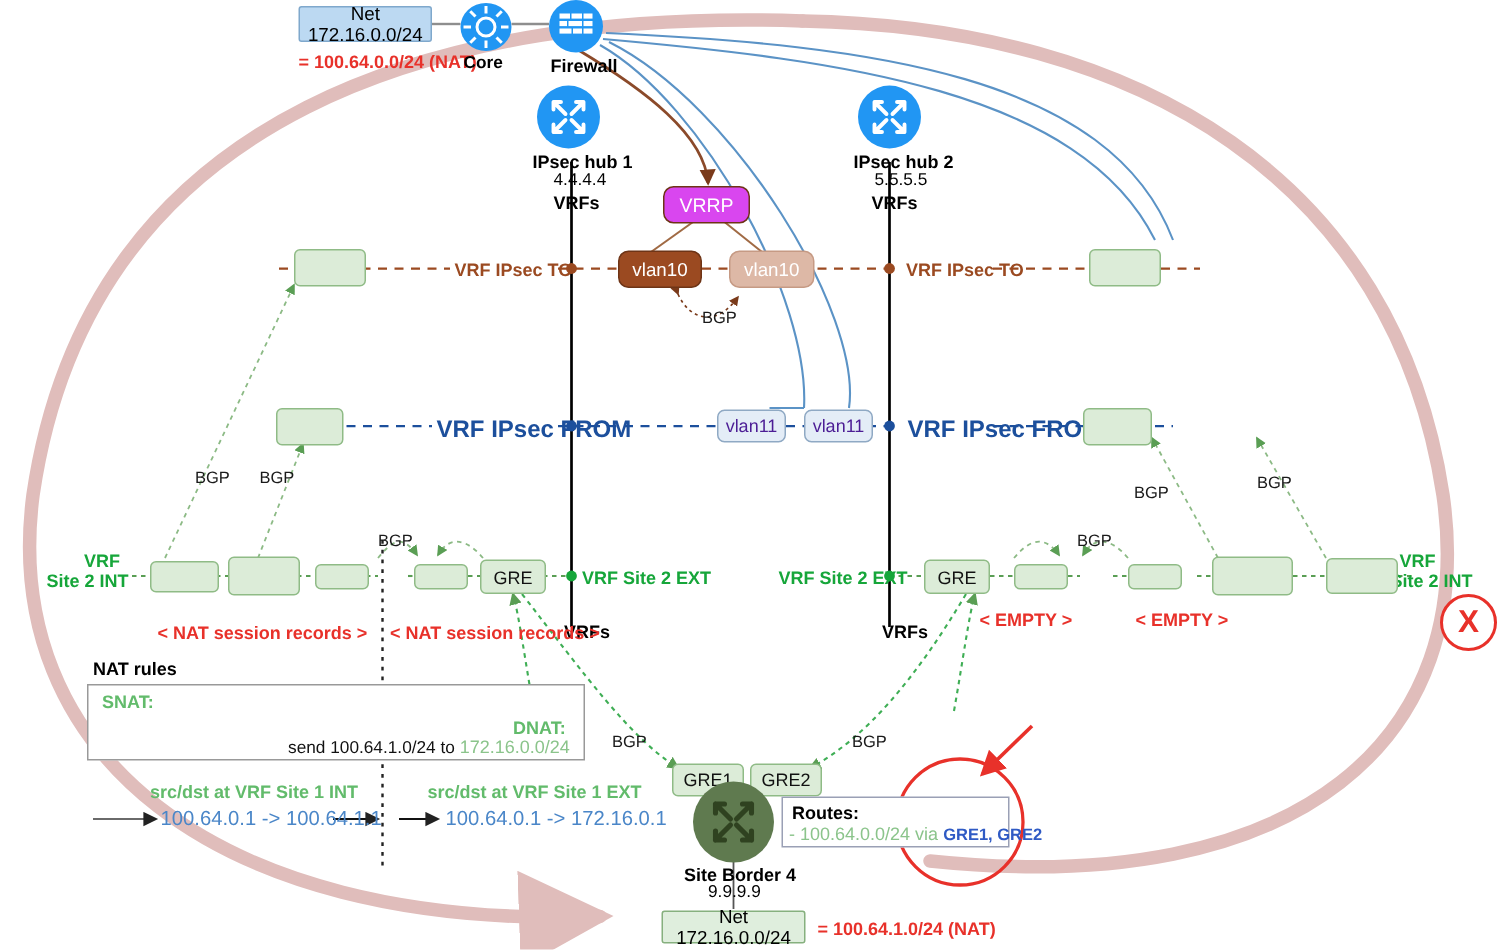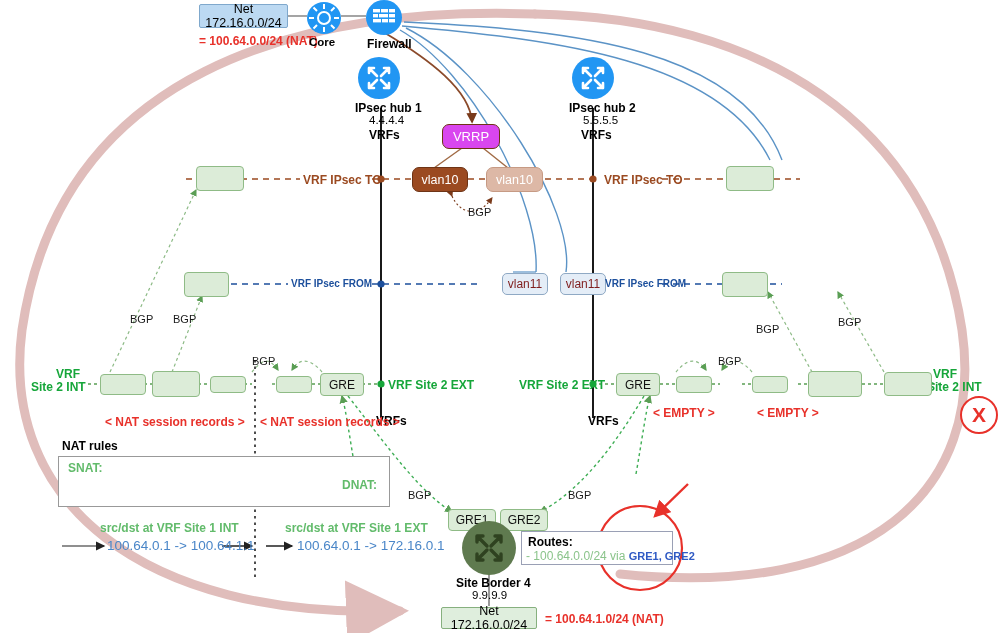--- a/index.html
+++ b/index.html
@@ -16,30 +16,30 @@
           font-size:12.5px;color:#000;padding:3px 8px;}
   .netbox-green{background:#dfeedd;border:1px solid #86b07e;border-radius:2px;
           font-size:12.5px;color:#000;padding:3px 8px;}
   .vlan10-dark{background:#9b4a21;border:1.3px solid #6e3416;border-radius:7px;
           color:#fff;font-size:12.5px;font-weight:400;}
   .vlan10-light{background:#ddb8a6;border:1.3px solid #c69a84;border-radius:7px;
           color:#fff;font-size:12.5px;}
   .vrrp{background:#d946ef;border:1.3px solid #6e3416;border-radius:7px;
           color:#fff;font-size:13px;}
   .vlan11{background:#e4edf7;border:1px solid #8fa9c4;border-radius:5px;
-          color:#7f1d1d;font-size:12px;margin-left:24px;}
+          color:#4c1d95;font-size:12px;}
   .gbox{background:#dcecd8;border:1.1px solid #8fbb86;border-radius:4px;}
   .gbox-lbl{color:#111;font-size:12px;}
 
   
   .t-red{color:#e8312a;font-weight:bold;font-size:12px;}
   .t-green{color:#16a63a;font-weight:bold;font-size:12px;}
   .t-green-lt{color:#62bb6b;font-weight:bold;font-size:12px;}
   .t-brown{color:#9b4a21;font-weight:bold;font-size:12px;}
-  .t-blue{color:#1c4f9c;font-weight:bold;font-size:10px;}
+  .t-blue{color:#1c4f9c;font-weight:bold;font-size:16px;}
   .t-black{color:#000;font-size:11.5px;}
   .t-bold{color:#000;font-size:12px;font-weight:bold;}
   .t-bgp{color:#1a1a1a;font-size:11px;}
   .t-ipblue{color:#4a86c8;font-size:12px;}
   .t-ipblue-big{color:#4a86c8;font-size:13.5px;}
   .t-ipgreen{color:#8bc48b;font-size:12px;}
 
   .natbox{position:absolute;border:1px solid #999;background:#fff;box-sizing:border-box;}
   .routesbox{position:absolute;border:1px solid #9aa0b5;background:#fff;box-sizing:border-box;}
 
@@ -290,20 +290,23 @@
 <div class="lbl t-red" style="left:105px;top:415px;">&lt; NAT session records &gt;</div>
 <div class="lbl t-red" style="left:260px;top:415px;">&lt; NAT session records &gt;</div>
 <div class="lbl t-red" style="left:653px;top:406px;">&lt; EMPTY &gt;</div>
 <div class="lbl t-red" style="left:757px;top:406px;">&lt; EMPTY &gt;</div>
 <div class="xmark" style="left:960px;top:396px;width:34px;height:34px;font-size:21px;">X</div>
 
 <div class="lbl t-bold" style="left:62px;top:439px;">NAT rules</div>
 <div class="natbox" style="left:58px;top:456px;width:332px;height:51px;"></div>
 <div class="lbl t-green-lt" style="left:68px;top:461px;">SNAT:</div>
 <div class="lbl t-green-lt" style="left:342px;top:478px;">DNAT:</div>
+<div class="lbl" style="left:192px;top:491px;font-size:11.5px;color:#111;">
+  <span>send 100.64.1.0/24 to </span><span class="t-ipgreen">172.16.0.0/24</span>
+</div>
 
 <div class="lbl t-green-lt" style="left:100px;top:521px;">src/dst at VRF Site 1 INT</div>
 <div class="lbl t-ipblue-big" style="left:107px;top:538px;">100.64.0.1 -&gt; 100.64.1.1</div>
 <div class="lbl t-green-lt" style="left:285px;top:521px;">src/dst at VRF Site 1 EXT</div>
 <div class="lbl t-ipblue-big" style="left:297px;top:538px;">100.64.0.1 -&gt; 172.16.0.1</div>
 
 <div class="node gbox gbox-lbl" style="left:448px;top:509px;width:48px;height:22px;">GRE1</div>
 <div class="node gbox gbox-lbl" style="left:500px;top:509px;width:48px;height:22px;">GRE2</div>
 
 <div class="cloud-dark" style="left:462px;top:521px;width:54px;height:54px;">

